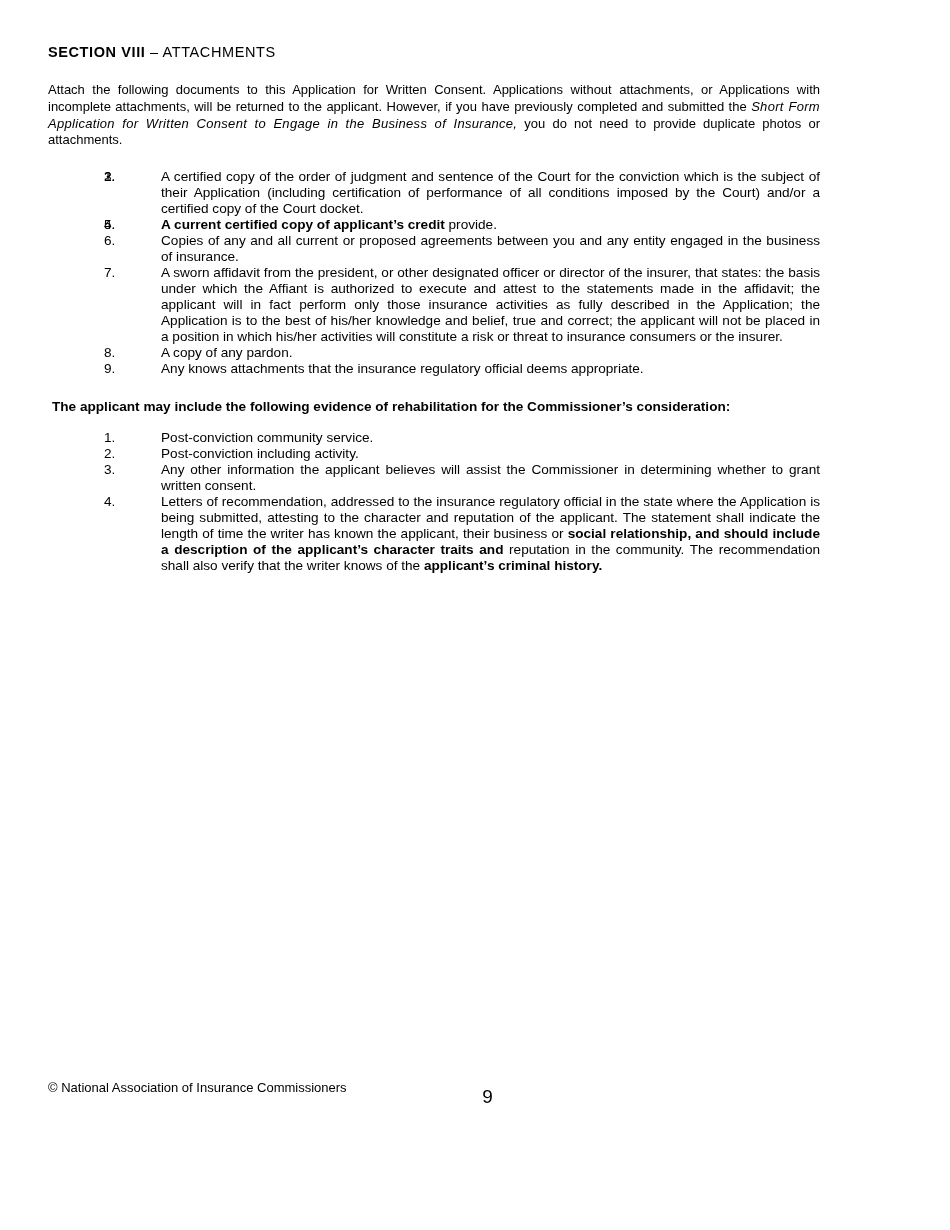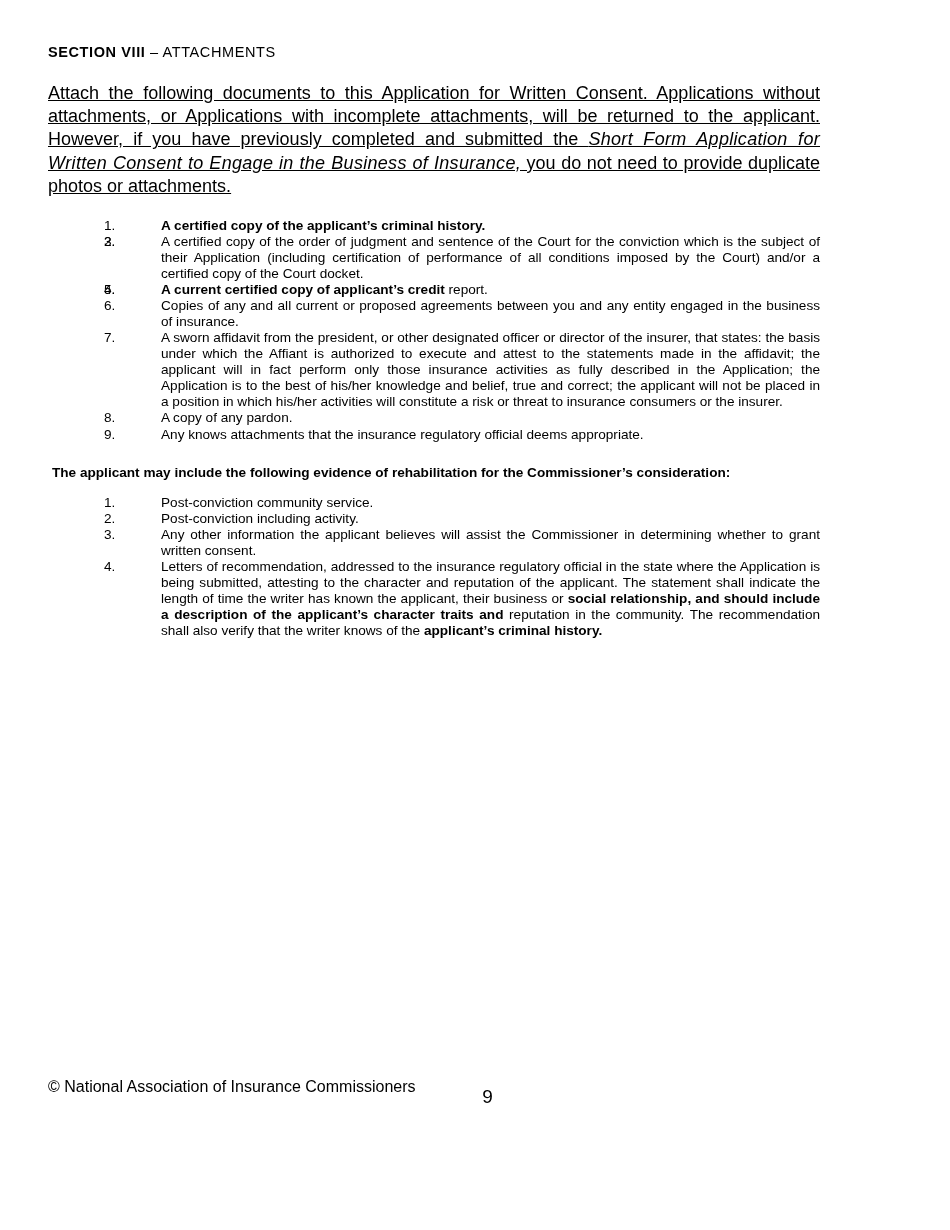--- a/index.html
+++ b/index.html
@@ -25,26 +25,25 @@
   .section-title {
     font-size: 14.5px;
     letter-spacing: 0.6px;
     margin: 0 0 22px 0;
     font-weight: normal;
   }
   .section-title .bold {
     font-weight: bold;
   }
   .intro {
-    font-size: 18px;
+    font-size: 13px;
     line-height: 1.29;
     text-align: justify;
     margin: 0 0 20px 0;
     width: 772px;
-    text-decoration: underline;
   }
   .intro .ital {
     font-style: italic;
     letter-spacing: 0.3px;
   }
   ol.numlist {
     list-style: none;
     margin: 0;
     padding: 0;
     width: 772px;
@@ -71,21 +70,21 @@
     margin: 22px 0 14px 4px;
     line-height: 1.2;
   }
   .footer {
     position: absolute;
     left: 48px;
     bottom: 46px;
     width: 854px;
   }
   .copyright {
-    font-size: 16px;
+    font-size: 13px;
     display: inline-block;
   }
   .pagenum {
     position: absolute;
     left: 0;
     right: 0;
     bottom: -12px;
     text-align: center;
     font-size: 19px;
     margin-left: 25px;
@@ -96,25 +95,25 @@
 
 <div class="page">
 
   <h1 class="section-title">
     <span class="bold">SECTION VIII</span><span> – </span><span>ATTACHMENTS</span>
   </h1>
 
   <p class="intro"><span>Attach the following documents to this Application for Written Consent.  Applications without attachments, or Applications with incomplete attachments, will be returned to the applicant.  However, if you have previously completed and submitted the </span><span class="ital">Short Form Application for Written Consent to Engage in the Business of Insurance,</span><span> you do not need to provide duplicate photos or attachments.</span></p>
 
   <ol class="numlist">
-    <li><span class="num">1.</span><span class="b">A certified copy of the applicant’s criminal history.</span></li>
+    <li><span class="num">1.</span></li>
     <li><span class="num">2.</span></li>
     <li><span class="num">3.</span><span>A certified copy of the order of judgment and sentence of the Court for the conviction which is the subject of their Application (including certification of performance of all conditions imposed by the Court) and/or a certified copy of the Court docket.</span></li>
     <li><span class="num">4.</span></li>
-    <li><span class="num">5.</span><span class="b">A current certified copy of applicant’s credit</span><span> report.</span></li>
+    <li><span class="num">5.</span><span class="b">A current certified copy of applicant’s credit</span><span> provide.</span></li>
     <li><span class="num">6.</span><span>Copies of any and all current or proposed agreements between you and any entity engaged in the business of insurance.</span></li>
     <li><span class="num">7.</span><span>A sworn affidavit from the president, or other designated officer or director of the insurer, that states:  the basis under which the Affiant is authorized to execute and attest to the statements made in the affidavit; the applicant will in fact perform only those insurance activities as fully described in the Application; the Application is to the best of his/her knowledge and belief, true and correct; the applicant will not be placed in a position in which his/her activities will constitute a risk or threat to insurance consumers or the insurer.</span></li>
     <li><span class="num">8.</span><span>A copy of any pardon.</span></li>
     <li><span class="num">9.</span><span>Any knows attachments that the insurance regulatory official deems appropriate.</span></li>
   </ol>
 
   <p class="lead-bold">The applicant may include the following evidence of rehabilitation for the Commissioner’s consideration:</p>
 
   <ol class="numlist">
     <li><span class="num">1.</span><span>Post-conviction community service.</span></li>

